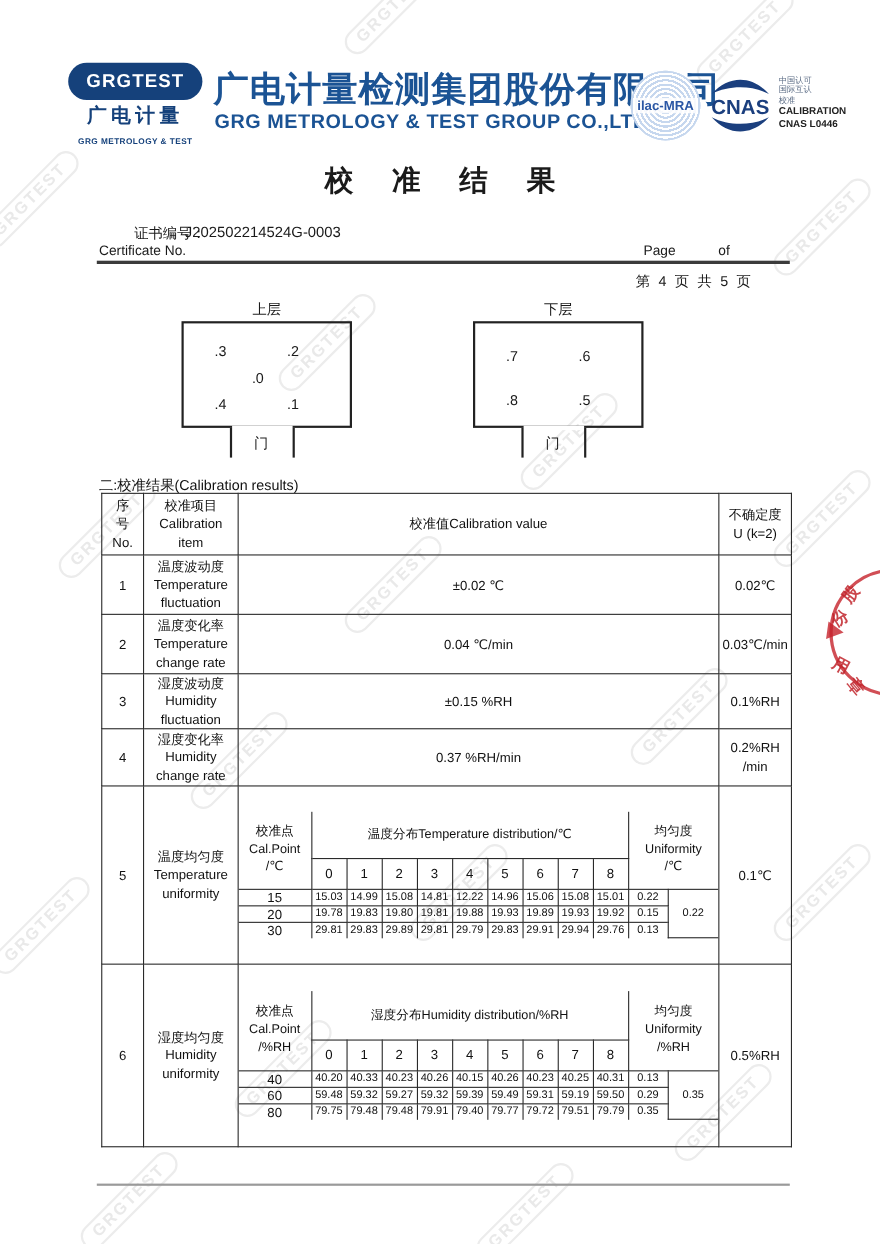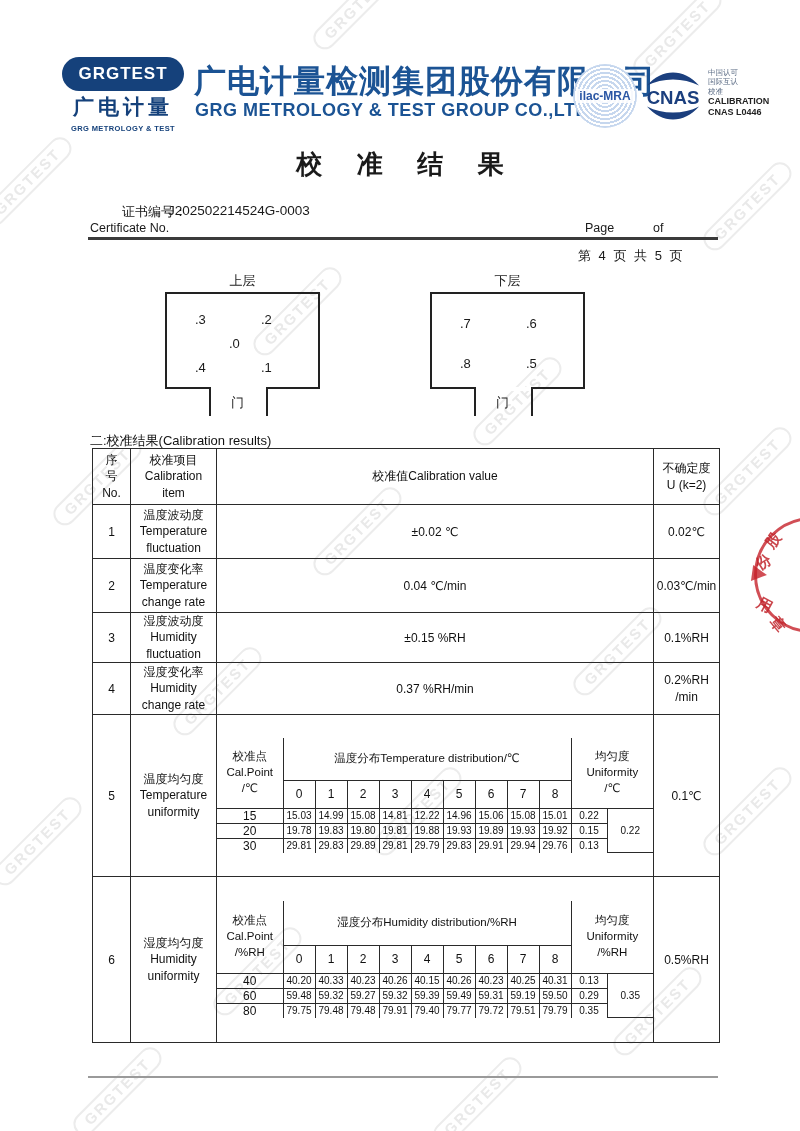--- a/index.html
+++ b/index.html
@@ -9,39 +9,39 @@
   .layer { position:absolute; inset:0; }
   
   .wm { position:absolute; transform:rotate(-45deg); border:2px solid #ececec; color:#e9e9e9;
         border-radius:18px; padding:1px 12px; font-size:15px; font-weight:bold; letter-spacing:2px;
         pointer-events:none; }
   
   .pill { position:absolute; left:62px; top:57px; width:122px; height:34px; background:#15417b;
           border-radius:17px; color:#fff; font-weight:bold; font-size:17px; letter-spacing:1px;
           display:flex; align-items:center; justify-content:center; }
   .logo-cn { position:absolute; left:58px; top:93px; width:130px; text-align:center; color:#15417b;
-             font-weight:bold; font-size:21px; letter-spacing:4px; }
+             font-weight:bold; font-size:18px; letter-spacing:4px; }
   .logo-sub { position:absolute; left:58px; top:124px; width:130px; text-align:center; color:#15417b;
               font-weight:bold; font-size:7.5px; letter-spacing:0.4px; }
   .company-cn { position:absolute; left:194px; top:60px; color:#1b5394; font-weight:bold;
                 font-size:32px; letter-spacing:1px; }
   .company-en { position:absolute; left:195px; top:100px; color:#1b5394; font-weight:bold;
                 font-size:18px; letter-spacing:0.5px; }
   .ilac { position:absolute; left:573px; top:64px; width:64px; height:64px; border-radius:50%;
           background:repeating-radial-gradient(circle at 50% 50%, #ffffff 0 2px, #c6d7ee 2px 4px);
           display:flex; align-items:center; justify-content:center; }
   .ilac span { background:rgba(255,255,255,.85); color:#2a56a4; font-weight:bold; font-size:12px;
                padding:0 2px; }
   .cnas-svg { position:absolute; left:642px; top:66px; }
   .accred { position:absolute; left:708px; top:68px; line-height:1.25; }
   .accred .sm { font-size:7.5px; color:#5a6b84; }
   .accred .bd { font-size:9px; font-weight:bold; color:#222; }
   
   .title-cn { position:absolute; left:0; top:147px; width:800px; text-align:center; font-size:26px;
-              font-weight:bold; letter-spacing:14px; text-indent:14px;font-family:Liberation Serif, serif; }
+              font-weight:bold; letter-spacing:14px; text-indent:14px; }
   .title-en { position:absolute; left:0; top:178px; width:800px; text-align:center; font-size:20px;
               font-weight:bold; letter-spacing:0.5px; }
   
   .cert-label { position:absolute; left:90px; top:203px; font-size:13px;margin-left:32px; }
   .cert-no { position:absolute; left:168px; top:203px; font-size:13.5px; }
   .cert-en { position:absolute; left:90px; top:221px; font-size:12.5px; }
   .page-cn { position:absolute; left:578px; top:203px; font-size:13px; letter-spacing:2px;margin-top:44px; }
   .page-en1 { position:absolute; left:585px; top:221px; font-size:12.5px; }
   .page-en2 { position:absolute; left:653px; top:221px; font-size:12.5px; }
   .rule-thick { position:absolute; left:88px; top:237px; width:630px; height:3px; background:#3b3b3b; }

